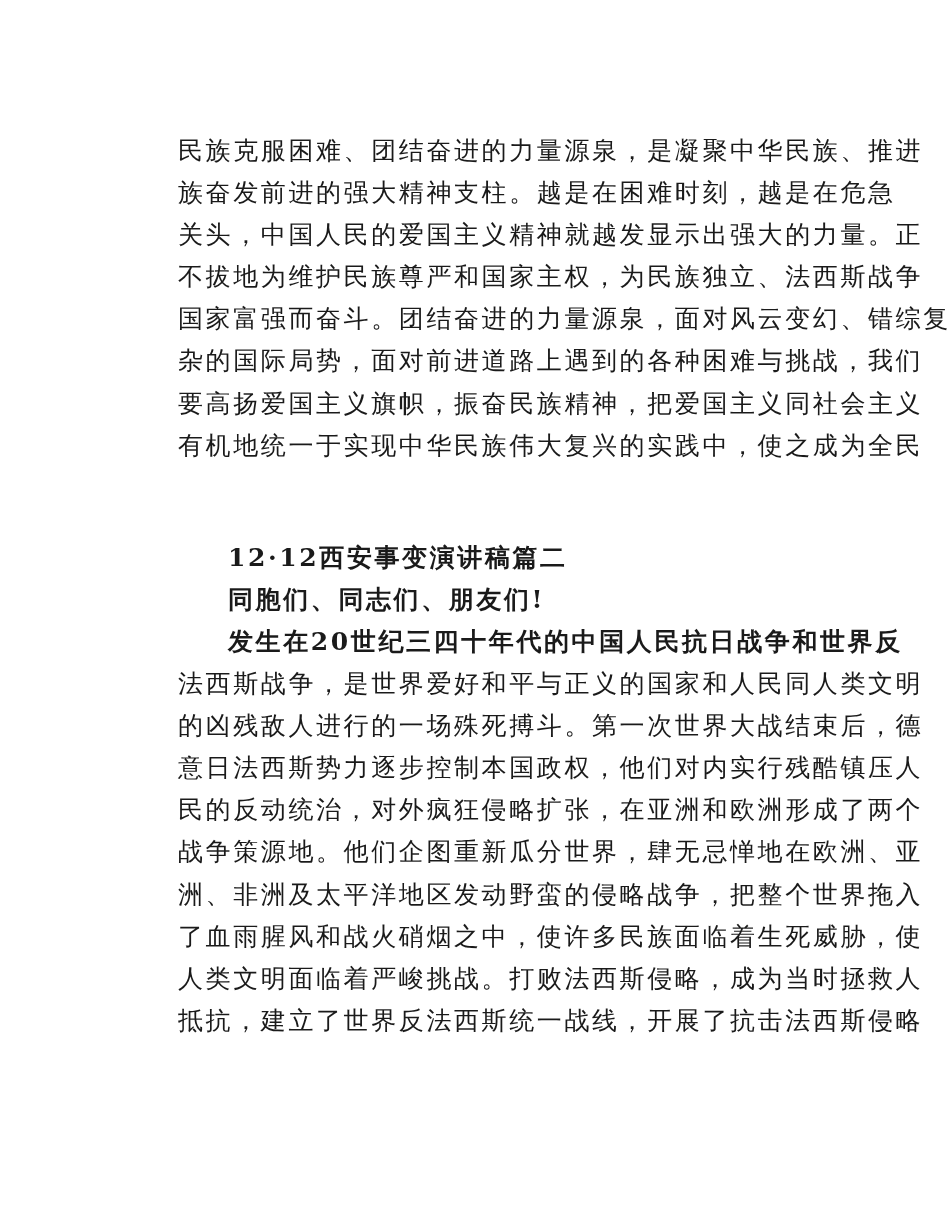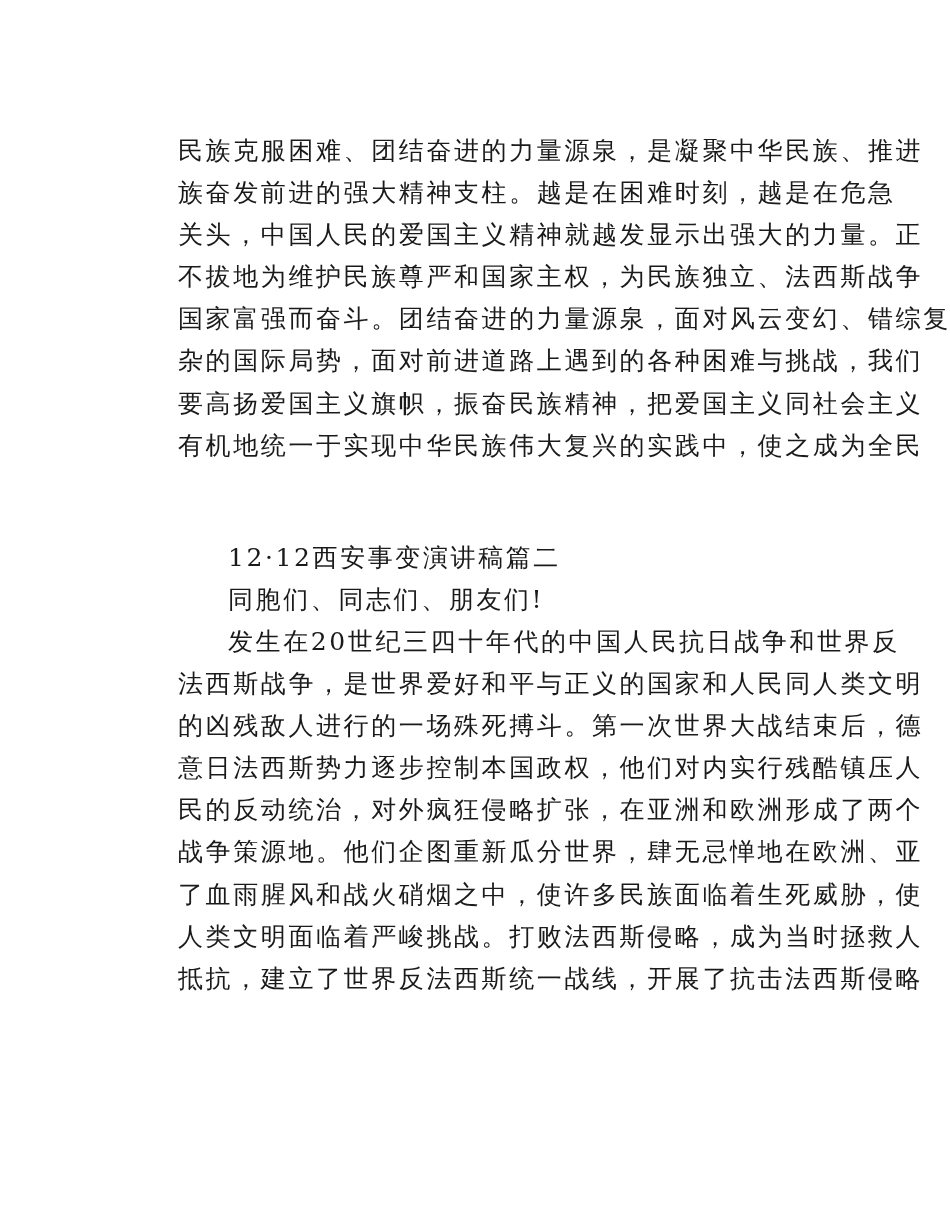--- a/index.html
+++ b/index.html
@@ -24,20 +24,21 @@
       letter-spacing: 2.6px;
       margin-left: 36px;
     }
     .line {
       height: 42.1px;
       line-height: 42.1px;
       white-space: nowrap;
     }
     .indent {
       padding-left: 50px;
+      font-weight: bold;
     }
     .gap {
       height: 70px;
     }
   </style>
 </head>
 <body>
 
 <div class="page">
   <div>
@@ -56,17 +57,18 @@
   <div class="line indent">12·12西安事变演讲稿篇二</div>
   <div class="line indent">同胞们、同志们、朋友们!</div>
 
   <div>
     <div class="line indent">发生在20世纪三四十年代的中国人民抗日战争和世界反</div>
     <div class="line">法西斯战争，是世界爱好和平与正义的国家和人民同人类文明</div>
     <div class="line">的凶残敌人进行的一场殊死搏斗。第一次世界大战结束后，德</div>
     <div class="line">意日法西斯势力逐步控制本国政权，他们对内实行残酷镇压人</div>
     <div class="line">民的反动统治，对外疯狂侵略扩张，在亚洲和欧洲形成了两个</div>
     <div class="line">战争策源地。他们企图重新瓜分世界，肆无忌惮地在欧洲、亚</div>
+    <div class="line">洲、非洲及太平洋地区发动野蛮的侵略战争，把整个世界拖入</div>
     <div class="line">了血雨腥风和战火硝烟之中，使许多民族面临着生死威胁，使</div>
     <div class="line">人类文明面临着严峻挑战。打败法西斯侵略，成为当时拯救人</div>
     <div class="line">抵抗，建立了世界反法西斯统一战线，开展了抗击法西斯侵略</div>
   </div>
 </div>
 
 </body></html>

